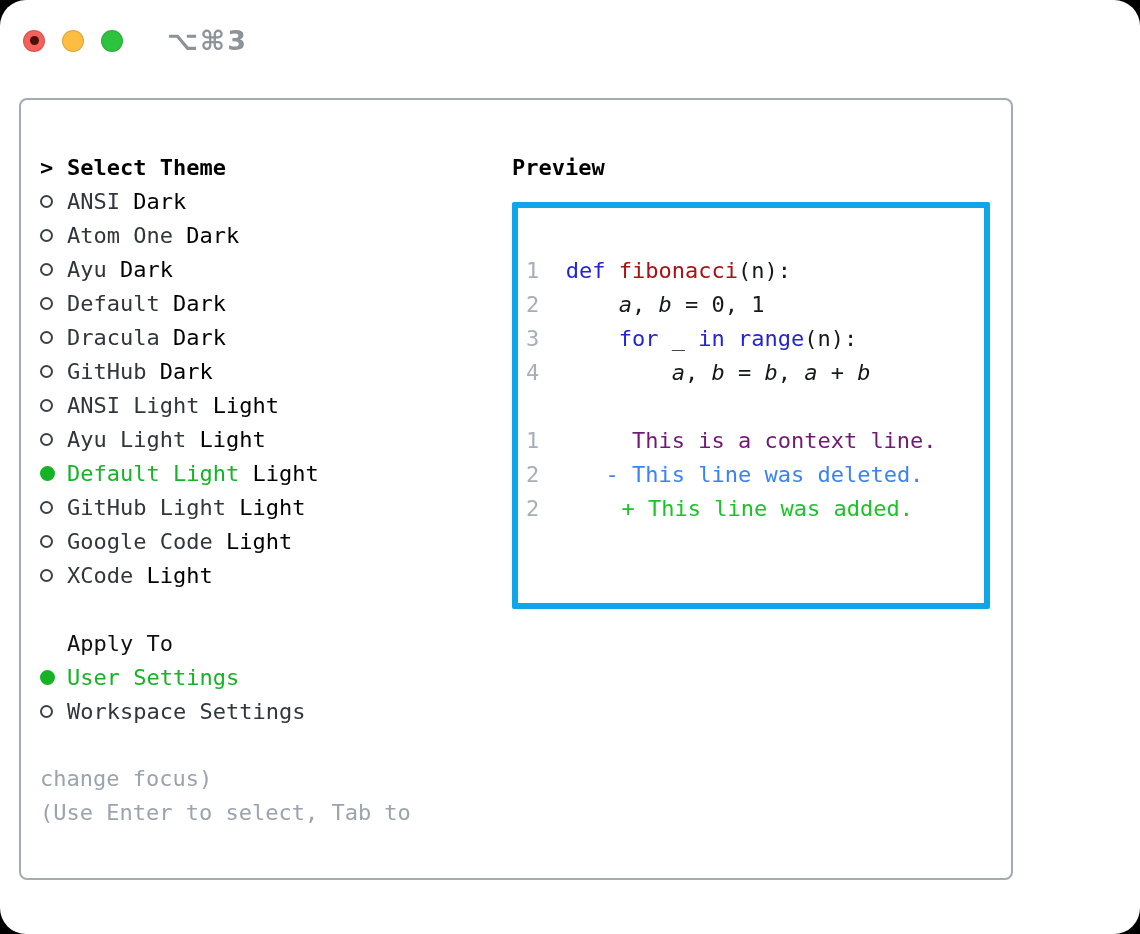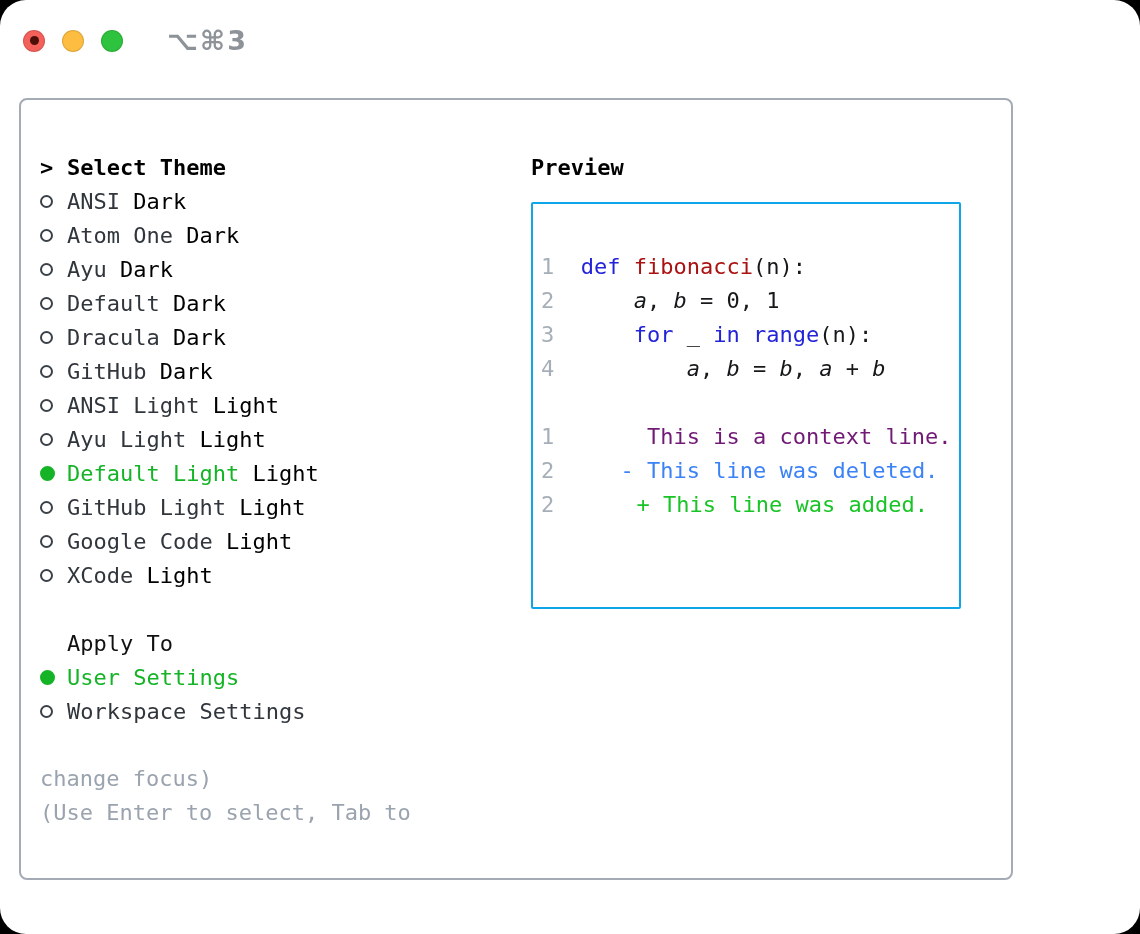--- a/index.html
+++ b/index.html
@@ -18,37 +18,37 @@
   .light.red { background:#f4605a; }
   .light.red .inner-dot { width:9px; height:9px; border-radius:50%; background:#4d0f09; }
   .light.yellow { background:#fcbd40; }
   .light.green { background:#2ec33e; }
   .shortcut { margin-left:27px; font-family:"DejaVu Sans","Liberation Sans",sans-serif;
               font-weight:bold; font-size:27px; color:#8e9399; letter-spacing:2px; }
   
   .panel { position:absolute; left:19px; top:98px; width:994px; height:782px;
            border:2px solid #a4abb4; border-radius:8px; background:#fff; }
   .left-col  { position:absolute; left:19px;  top:50px; }
-  .right-col { position:absolute; left:510px; top:50px; }
+  .right-col { position:absolute; left:491px; top:50px; }
   .row { display:flex; align-items:center; height:34px; white-space:pre; }
   .marker { width:27px; display:flex; align-items:center; }
   .dot { width:13px; height:13px; border:2px solid #3b4149; border-radius:50%; }
   .dot.selected { background:#15b427; border-color:#15b427; width:15px; height:15px; }
   .prompt { font-weight:bold; color:#000; }
   .hdr { font-weight:bold; color:#000; }
   .subhdr { color:#111; }
   .item-name { color:#30363c; }
   .item-name.selected { color:#15b427; }
   .suffix { color:#000000; }
   .spacer { height:34px; }
   .help { color:#9aa3ae; white-space:pre; line-height:34px; }
   
   .preview-title { font-weight:bold; color:#000; height:34px; display:flex; align-items:center; }
-  .preview-box { margin-top:18px; width:430px; height:407px;
-                 border:2px solid #0ea5e9; border-radius:2px;
+  .preview-box { margin-top:18px; width:478px; height:407px;
+                 border:6px solid #0ea5e9; border-radius:2px;
                  padding:16px 0 0 8px; overflow:hidden; background:#fff; }
   .code-line { height:34px; white-space:pre; }
   .seg.num { color:#a6aeb8; }
   .seg.kw  { color:#2323d8; }
   .seg.fn  { color:#aa1111; }
   .seg.pl  { color:#16181a; }
   .seg.var { color:#16181a; font-style:italic; }
   .seg.ctx { color:#701a75; }
   .seg.del { color:#3b82f6; }
   .seg.add { color:#19c426;margin-left:16px; }

